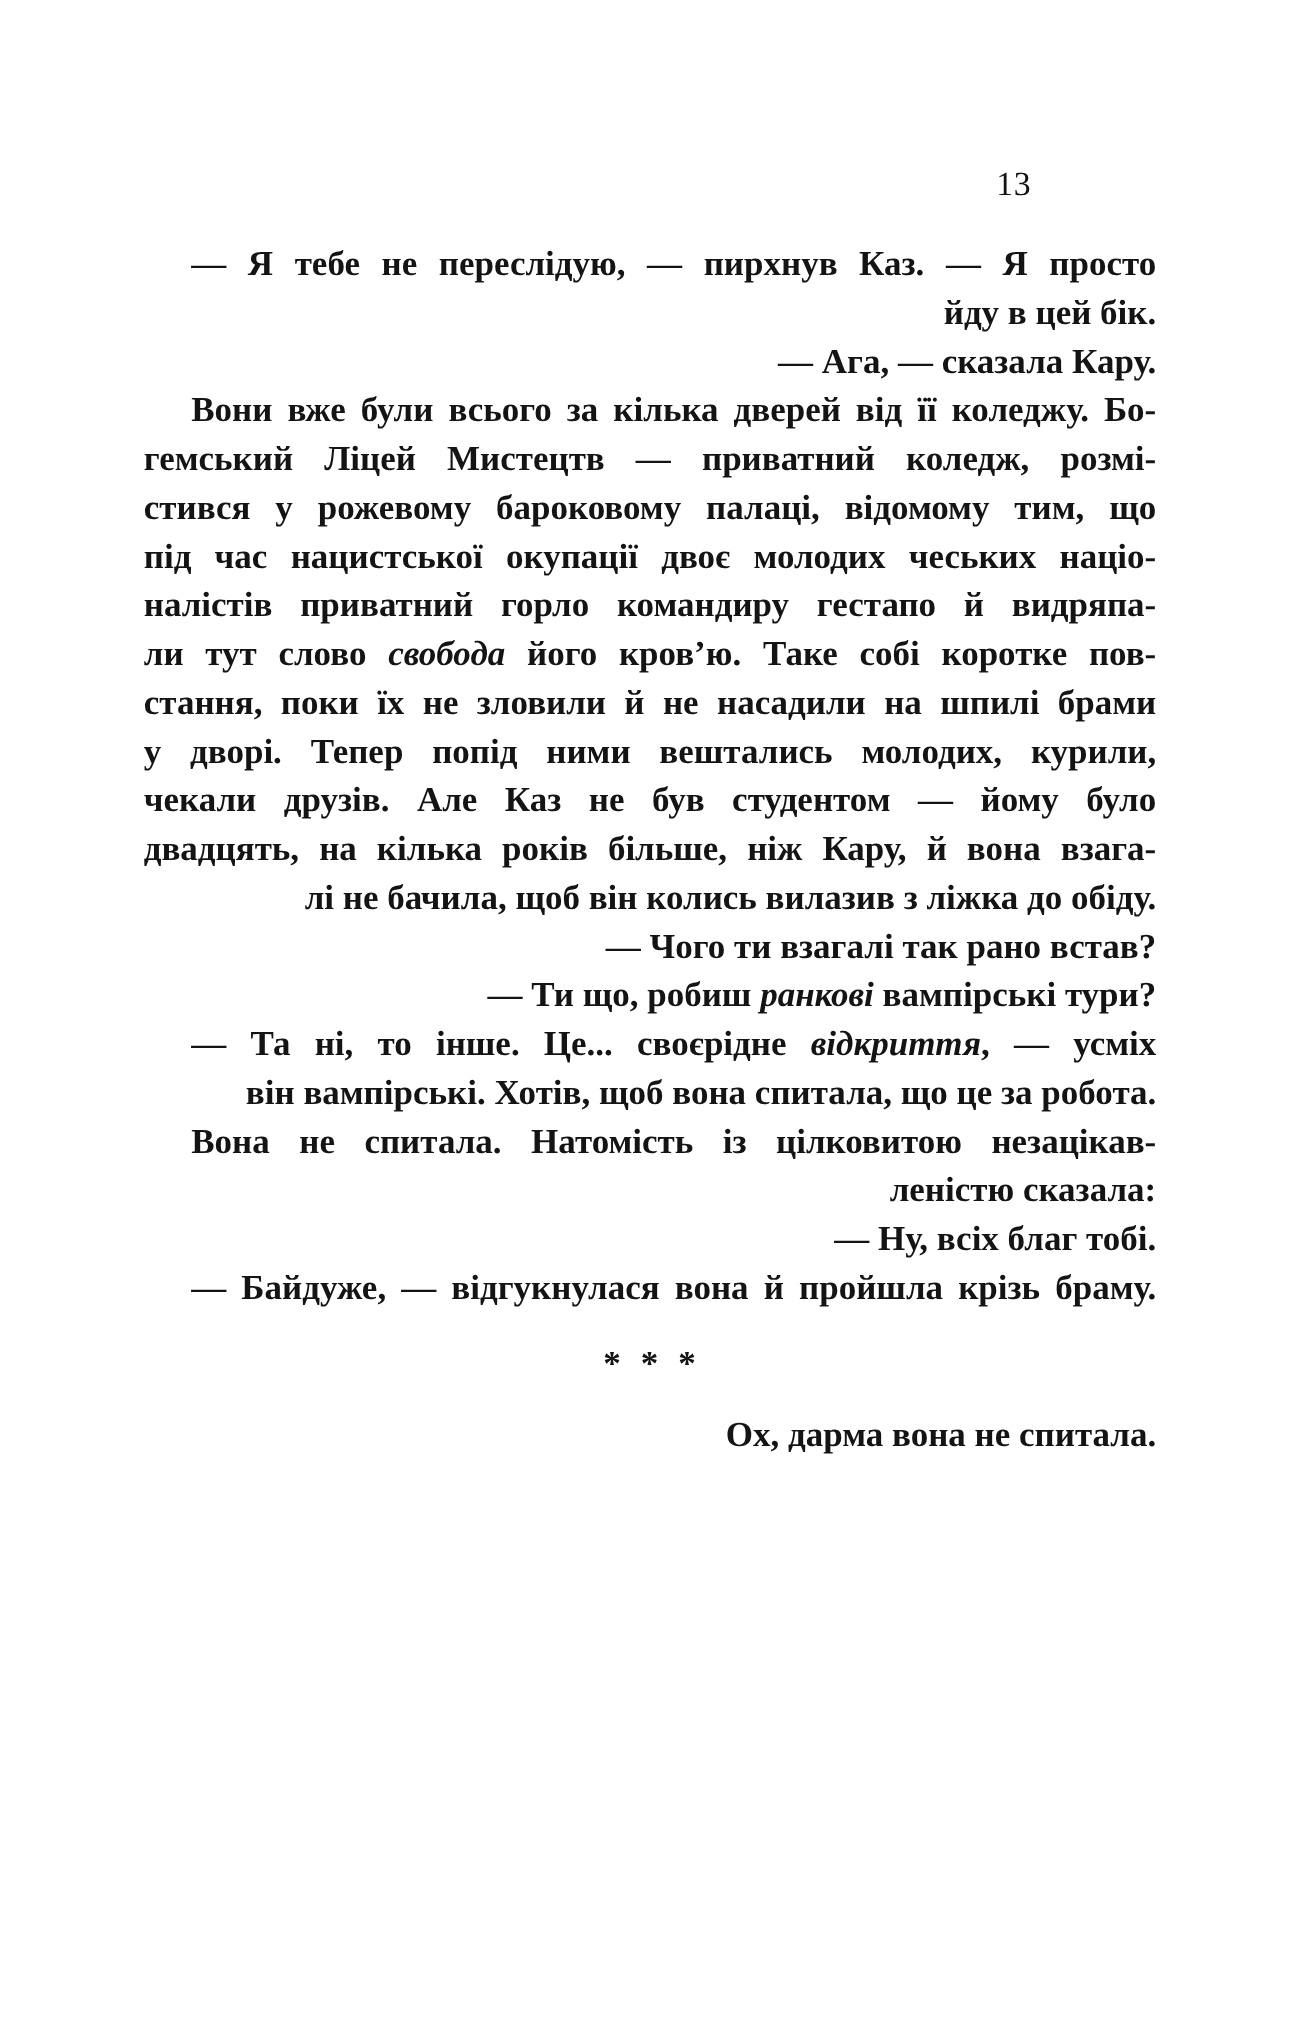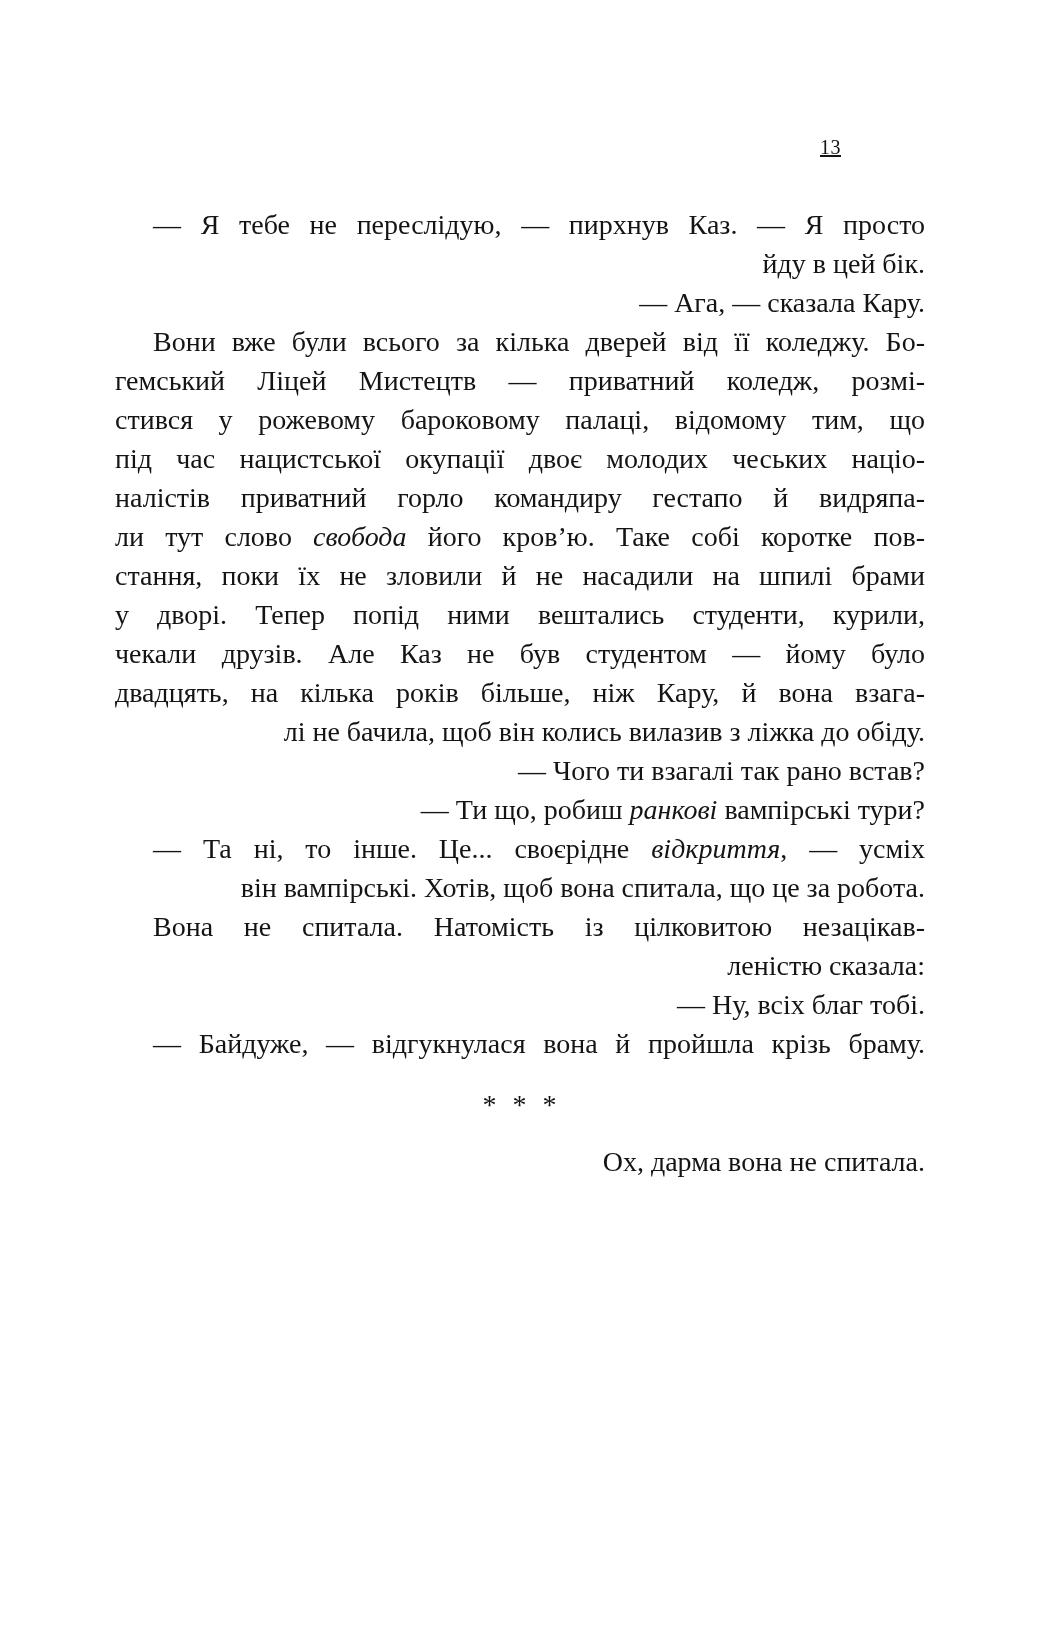--- a/index.html
+++ b/index.html
@@ -14,34 +14,34 @@
     font-family: "Liberation Serif", "DejaVu Serif", serif;
     position: relative;
     overflow: hidden;
   }
   .page {
     position: absolute;
     inset: 0;
   }
   .page-number {
     position: absolute;
-    left: 820px;
+    left: 797px;
     top: 132px;
-    font-size: 20px;
+    font-size: 27px;
     line-height: 30px;
     letter-spacing: 0.5px;
-    text-decoration: underline;
   }
   .text-block {
     position: absolute;
     left: 115px;
-    top: 205px;
+    top: 192px;
     width: 810px;
     font-size: 28px;
     line-height: 39px;
+    font-weight: bold;
   }
   .paragraph {
     margin: 0;
     padding: 0;
   }
   .line {
     min-height: 39px;
     text-align: right;
   }
   .line.justify {
@@ -78,21 +78,21 @@
         <div class="line indent"><span class="">— Ага, — сказала Кару.</span></div>
       </div>
       <div class="paragraph">
         <div class="line justify indent"><span class="">Вони вже були всього за кілька дверей від її коледжу. Бо-</span></div>
         <div class="line justify"><span class="">гемський Ліцей Мистецтв — приватний коледж, розмі-</span></div>
         <div class="line justify"><span class="">стився у рожевому бароковому палаці, відомому тим, що</span></div>
         <div class="line justify"><span class="">під час нацистської окупації двоє молодих чеських націо-</span></div>
         <div class="line justify"><span class="">налістів приватний горло командиру гестапо й видряпа-</span></div>
         <div class="line justify"><span class="">ли тут слово </span><span class="italic">свобода</span><span class=""> його кров’ю. Таке собі коротке пов-</span></div>
         <div class="line justify"><span class="">стання, поки їх не зловили й не насадили на шпилі брами</span></div>
-        <div class="line justify"><span class="">у дворі. Тепер попід ними вештались студенти, курили,</span></div>
+        <div class="line justify"><span class="">у дворі. Тепер попід ними вештались молодих, курили,</span></div>
         <div class="line justify"><span class="">чекали друзів. Але Каз не був студентом — йому було</span></div>
         <div class="line justify"><span class="">двадцять, на кілька років більше, ніж Кару, й вона взага-</span></div>
         <div class="line"><span class="">лі не бачила, щоб він колись вилазив з ліжка до обіду.</span></div>
       </div>
       <div class="paragraph">
         <div class="line indent"><span class="">— Чого ти взагалі так рано встав?</span></div>
       </div>
       <div class="paragraph">
         <div class="line indent"><span class="">— Ти що, робиш </span><span class="italic">ранкові</span><span class=""> вампірські тури?</span></div>
       </div>

